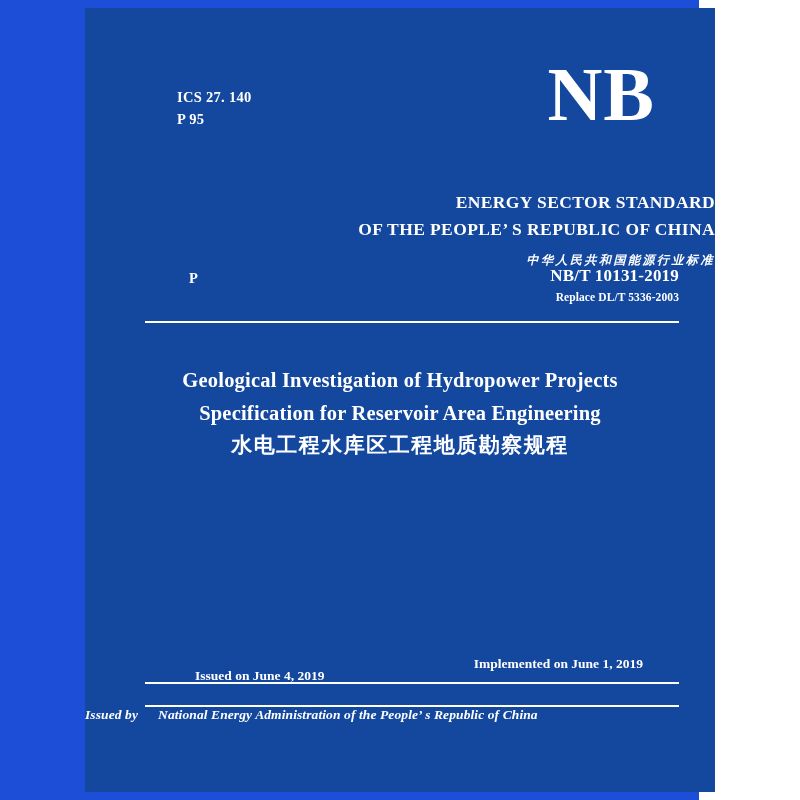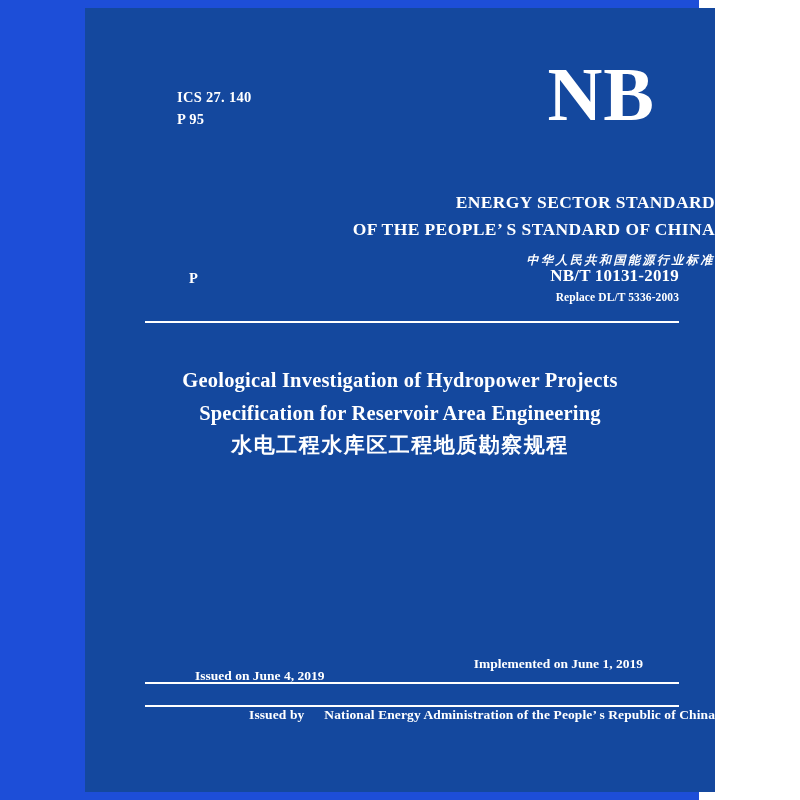--- a/index.html
+++ b/index.html
@@ -166,45 +166,46 @@
     position: absolute;
     right: 36px;
     top: 0;
   }
   
   .issuer {
     position: absolute;
     left: 0;
     right: 0;
     top: 699px;
-    text-align: right;
+    text-align: left;
     font-weight: bold;
     font-size: 13.5px;
     letter-spacing: 0.1px;
+    font-style: italic;
   }
   .issuer .by {
     margin-right: 20px;
   }
 </style>
 </head>
 <body>
 
 <div class="page">
   <div class="cover">
 
     <div class="ics-block">
       <div>ICS 27. 140</div>
       <div>P 95</div>
     </div>
 
     <div class="nb-logo">NB</div>
 
     <div class="headings">
       <div class="en1">ENERGY SECTOR STANDARD</div>
-      <div class="en2">OF THE PEOPLE’ S STANDARD OF CHINA</div>
+      <div class="en2">OF THE PEOPLE’ S REPUBLIC OF CHINA</div>
       <div class="cn">中华人民共和国能源行业标准</div>
     </div>
 
     <div class="code-row">
       <div class="p-mark">P</div>
       <div class="std-no">
         <div class="main">NB/T 10131-2019</div>
         <div class="replace">Replace DL/T 5336-2003</div>
       </div>
     </div>

